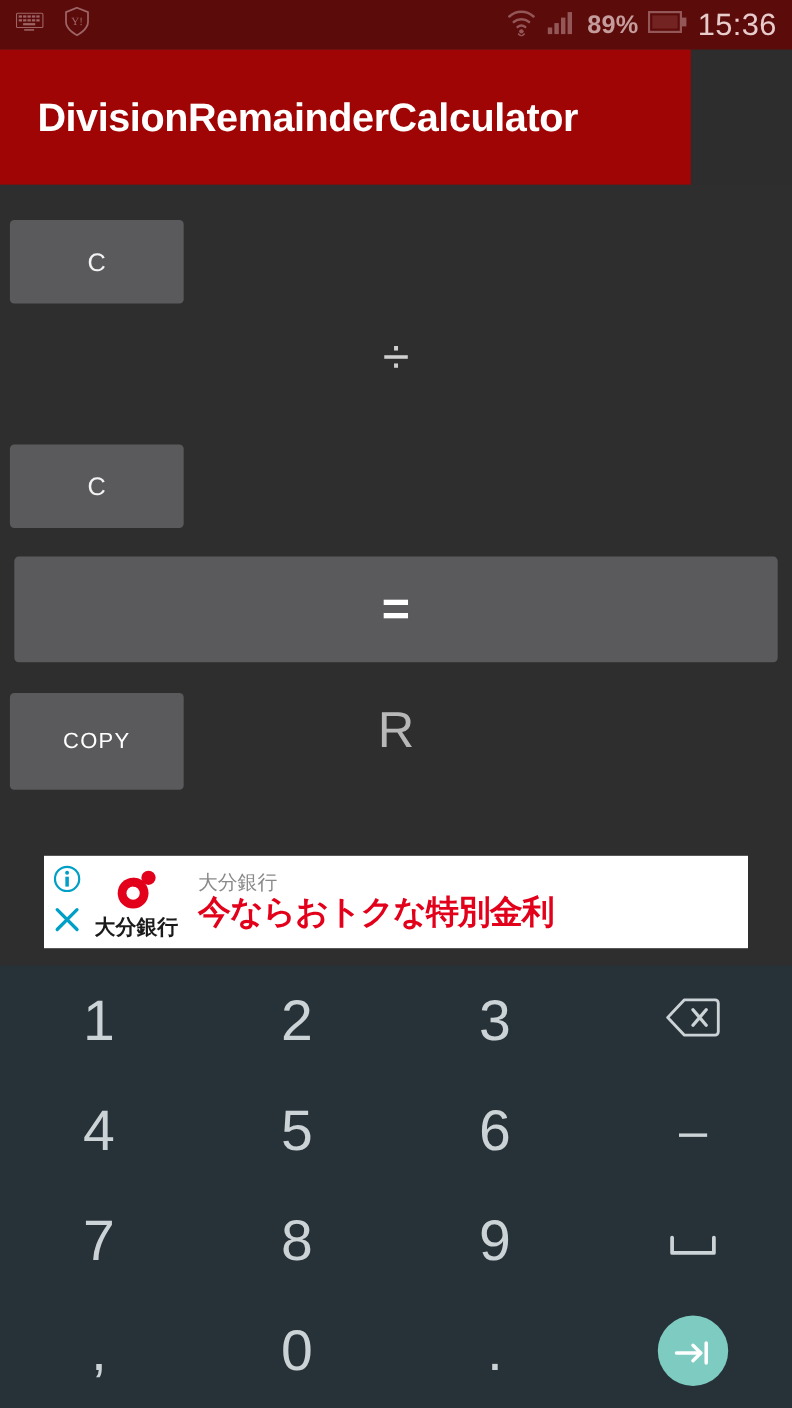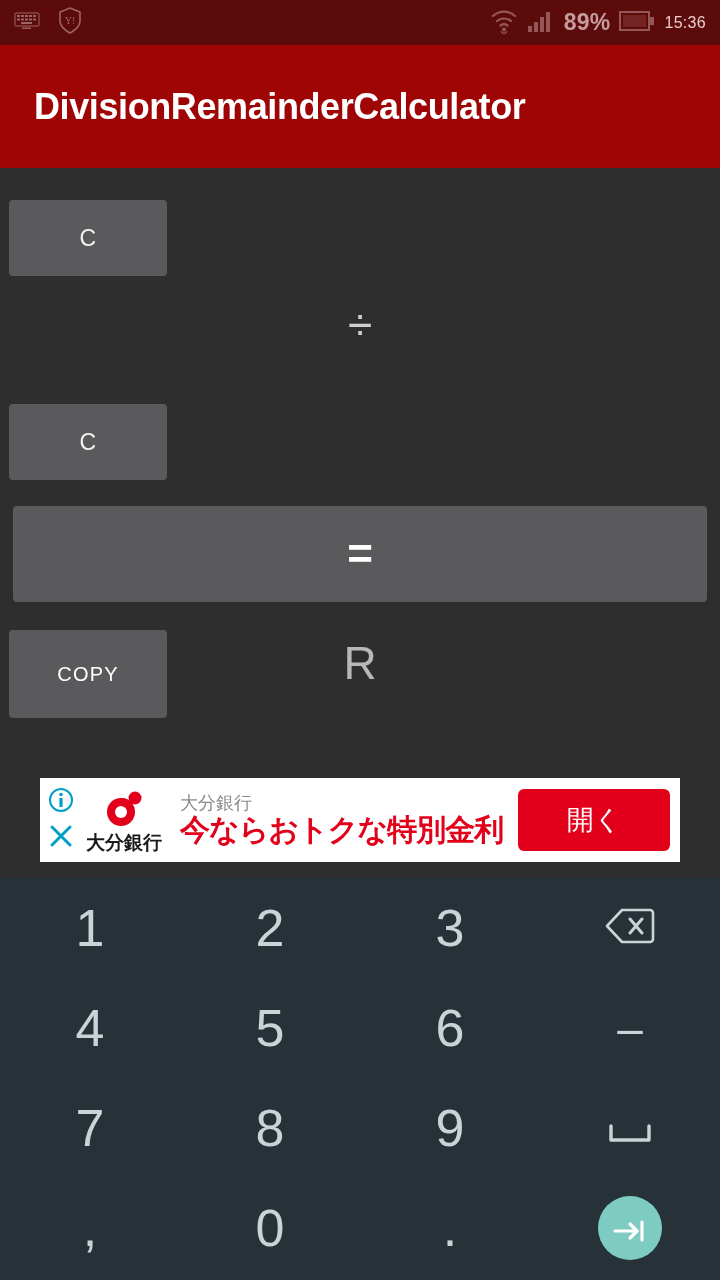--- a/index.html
+++ b/index.html
@@ -18,26 +18,26 @@
     display:flex; align-items:center; padding:0 14px;
   }
   .sb-left { display:flex; align-items:center; gap:18px; }
   .sb-right { margin-left:auto; display:flex; align-items:center; gap:9px; }
   .sb-icon { opacity:.52; display:block; }
   .sb-text {
     color:#d8b6b6; font-size:23px; font-weight:600; letter-spacing:.2px;
     opacity:.85;
   }
   .sb-clock {
-    color:#e8cccc; font-size:16px; font-weight:500; letter-spacing:.3px;
+    color:#e8cccc; font-size:28px; font-weight:500; letter-spacing:.3px;
   }
 
   
   .appbar {
-    position:absolute; top:45px; left:0; width:720px; height:123px;
+    position:absolute; top:45px; left:0; width:628px; height:123px;
     background:#a00505;
     display:flex; align-items:center; padding:0 34px;
   }
   .appbar-title {
     color:#fff; font-size:36px; font-weight:bold; letter-spacing:-.4px;
   }
 
   
   .content {
     position:absolute; top:168px; left:0; width:720px; height:710px;
@@ -254,23 +254,20 @@
         <circle cx="24" cy="23" r="6" fill="#fff"></circle>
         <circle cx="38" cy="9" r="6.5" fill="#e2001a"></circle>
         <path d="M24 9 A14 14 0 0 1 34 13 L30 19 A8 8 0 0 0 24 17 Z" fill="#e2001a"></path>
       </svg>
       <span class="ad-logo-name">大分銀行</span>
     </div>
     <div class="ad-text">
       <span class="ad-sub">大分銀行</span>
       <span class="ad-head">今ならおトクな特別金利</span>
     </div>
-    <div class="ad-cta">
-      <span>開く</span>
-    </div>
   </div>
 
   <div class="keyboard">
 
     <div class="kb-row">
       <div class="key">
           <span>1</span>
         </div>
       <div class="key">
           <span>2</span>

